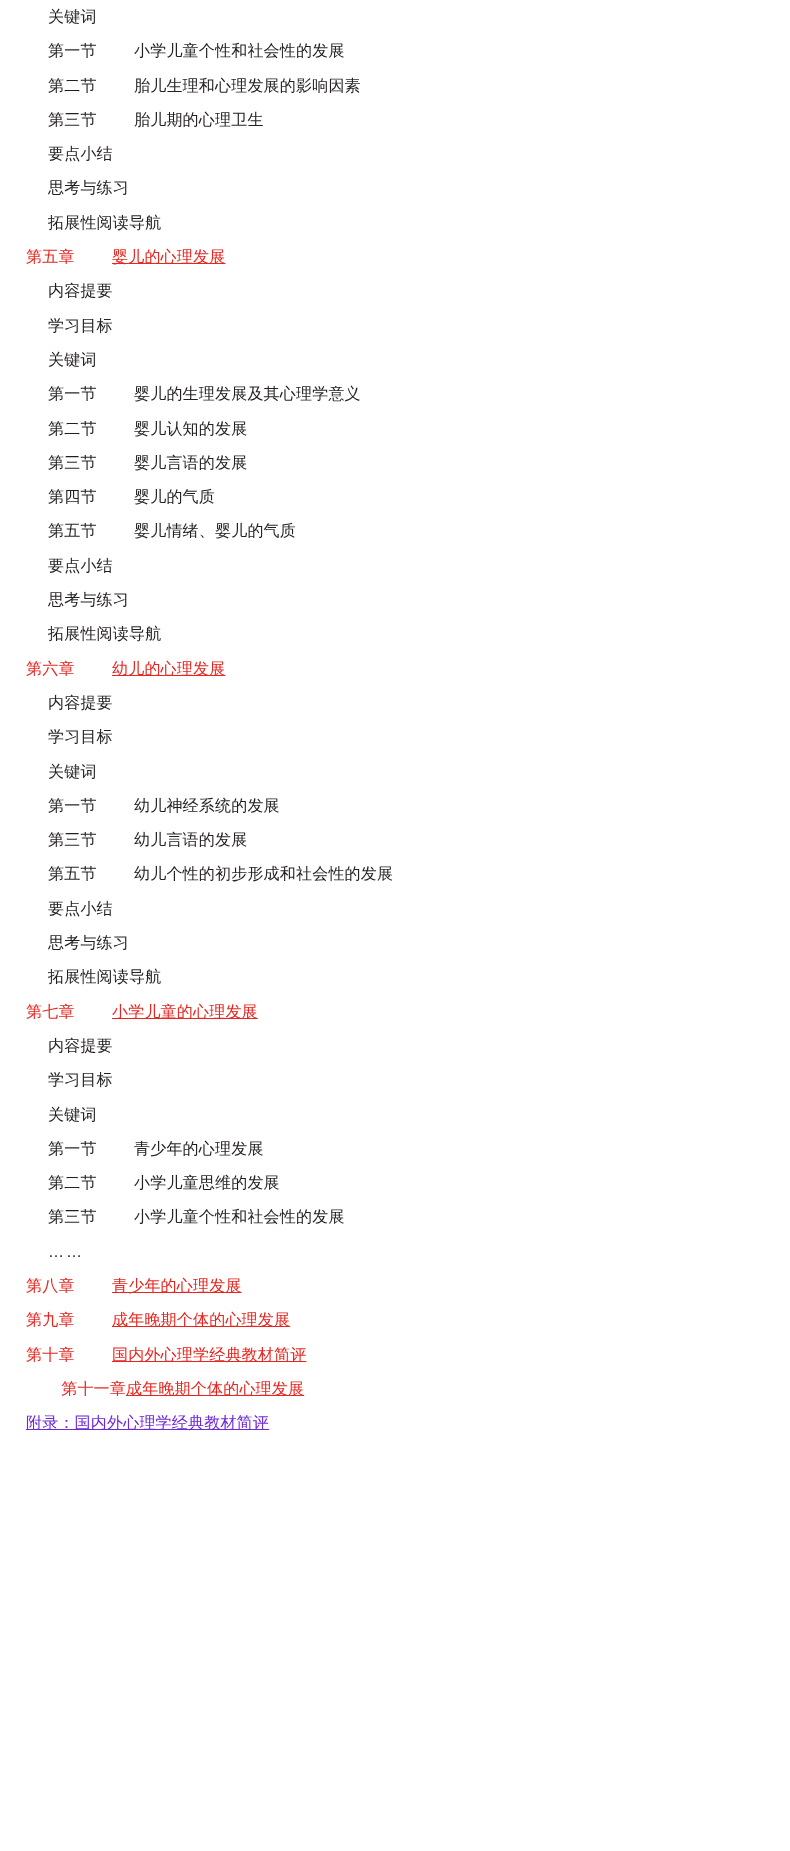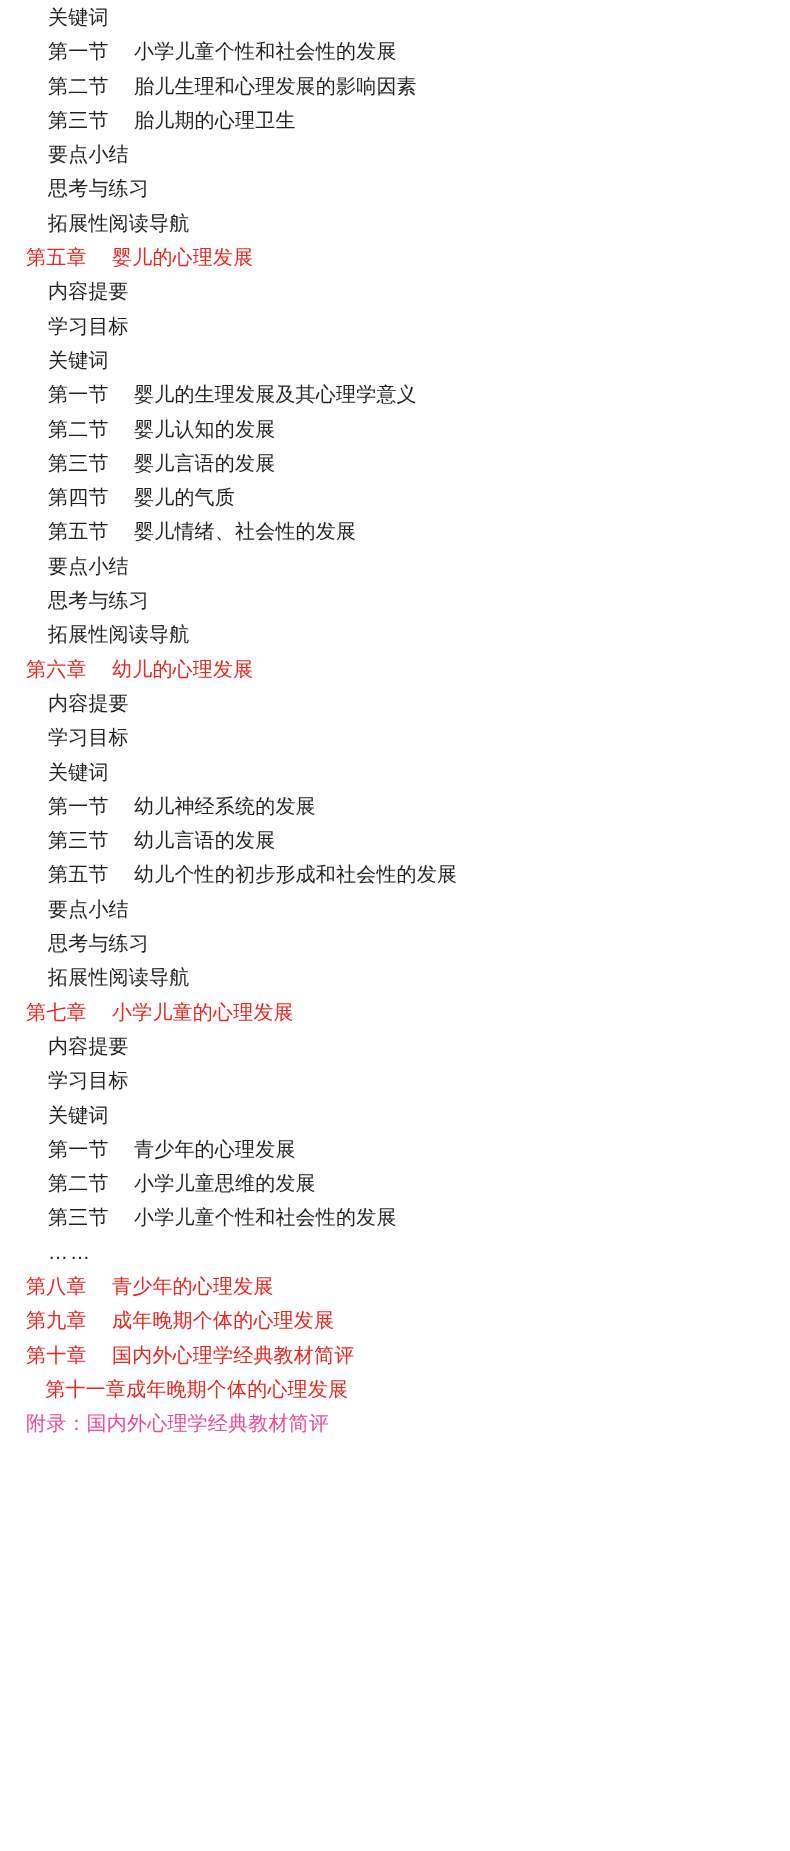--- a/index.html
+++ b/index.html
@@ -9,37 +9,39 @@
   }
   body {
     width: 790px;
     font-family: "Liberation Sans", "DejaVu Sans", sans-serif;
     color: #231f20;
   }
   #toc {
     padding: 0 0 0 0;
   }
   .line {
-    font-size: 20px;
+    font-size: 16px;
     line-height: 34.3px;
     white-space: pre;
     letter-spacing: 0.2px;
   }
   
   .lvl-chapter {
     padding-left: 26px;
     color: #e8251f;
+    text-decoration: underline;
   }
   .lvl-sub {
     padding-left: 48px;
     color: #231f20;
   }
   .lvl-appendix {
     padding-left: 26px;
-    color: #ec4899;
+    color: #6d28d9;
+    text-decoration: underline;
   }
   .lvl-dots {
     padding-left: 48px;
     color: #231f20;
     letter-spacing: 2px;
   }
   .sec-num {
     display: inline-block;
     min-width: 86px;
   }
@@ -64,21 +66,21 @@
     <div class="line lvl-sub"><span>思考与练习</span></div>
     <div class="line lvl-sub"><span>拓展性阅读导航</span></div>
     <div class="line lvl-chapter"><span class="chap-num">第五章</span><span>婴儿的心理发展</span></div>
     <div class="line lvl-sub"><span>内容提要</span></div>
     <div class="line lvl-sub"><span>学习目标</span></div>
     <div class="line lvl-sub"><span>关键词</span></div>
     <div class="line lvl-sub"><span class="sec-num">第一节</span><span>婴儿的生理发展及其心理学意义</span></div>
     <div class="line lvl-sub"><span class="sec-num">第二节</span><span>婴儿认知的发展</span></div>
     <div class="line lvl-sub"><span class="sec-num">第三节</span><span>婴儿言语的发展</span></div>
     <div class="line lvl-sub"><span class="sec-num">第四节</span><span>婴儿的气质</span></div>
-    <div class="line lvl-sub"><span class="sec-num">第五节</span><span>婴儿情绪、社会性的发展</span></div>
+    <div class="line lvl-sub"><span class="sec-num">第五节</span><span>婴儿情绪、婴儿的气质</span></div>
     <div class="line lvl-sub"><span>要点小结</span></div>
     <div class="line lvl-sub"><span>思考与练习</span></div>
     <div class="line lvl-sub"><span>拓展性阅读导航</span></div>
     <div class="line lvl-chapter"><span class="chap-num">第六章</span><span>幼儿的心理发展</span></div>
     <div class="line lvl-sub"><span>内容提要</span></div>
     <div class="line lvl-sub"><span>学习目标</span></div>
     <div class="line lvl-sub"><span>关键词</span></div>
     <div class="line lvl-sub"><span class="sec-num">第一节</span><span>幼儿神经系统的发展</span></div>
     <div class="line lvl-sub"><span class="sec-num">第三节</span><span>幼儿言语的发展</span></div>
     <div class="line lvl-sub"><span class="sec-num">第五节</span><span>幼儿个性的初步形成和社会性的发展</span></div>

